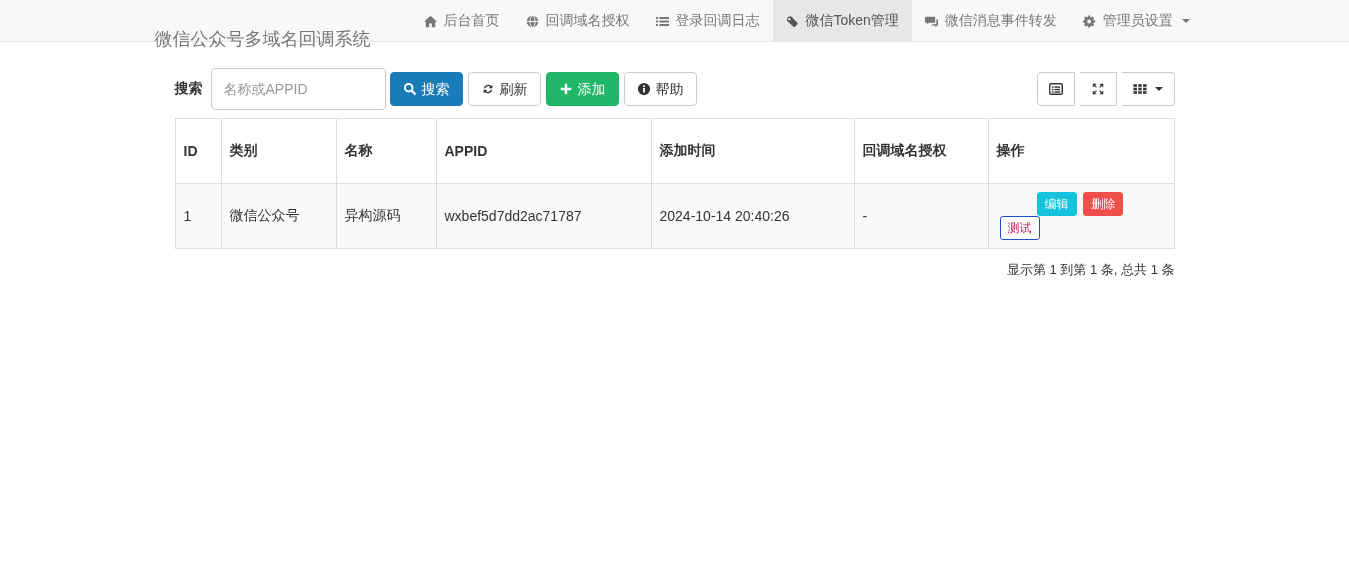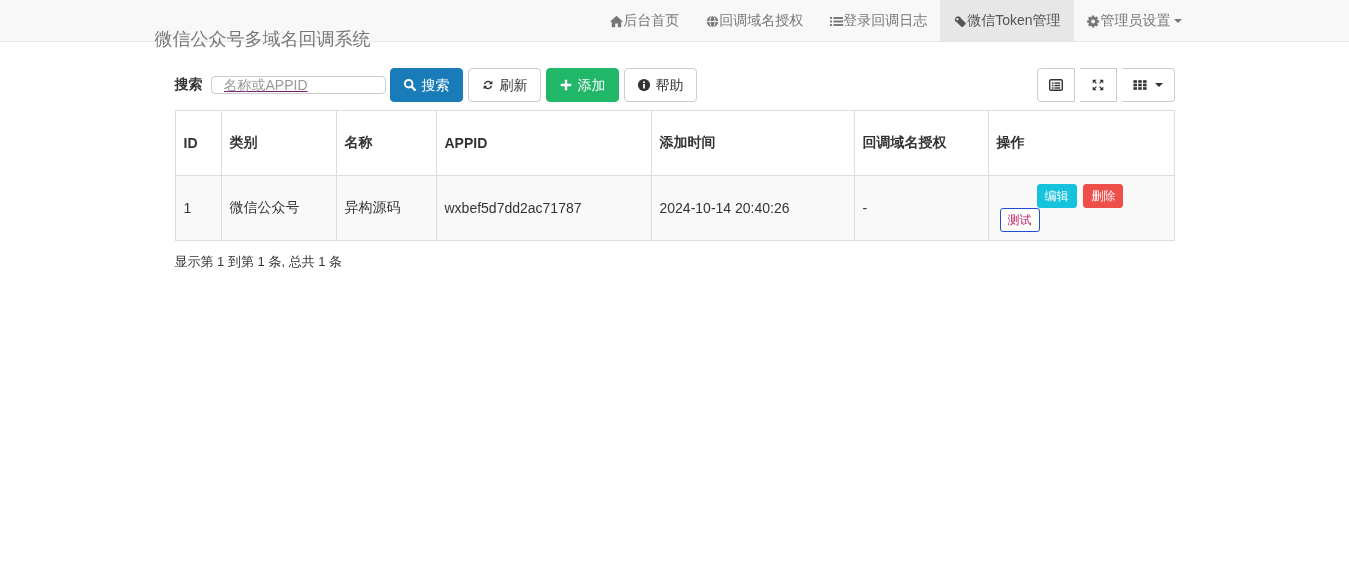--- a/index.html
+++ b/index.html
@@ -6,33 +6,33 @@
   html,body { width:1349px; height:588px; background:#fff; overflow:hidden;
     font-family:"Liberation Sans","DejaVu Sans",sans-serif; font-size:14px; color:#333; }
 
   
   .navbar { height:42px; background:var(--navbar_bg,#f8f8f8); border-bottom:1px solid #e7e7e7; }
   .nav-container { width:1040px; margin:0 auto; height:42px; display:flex; align-items:stretch; }
   .brand { display:flex; align-items:center; font-size:18px; color:var(--navbar_text,#777);
     text-decoration:none; margin-right:40px; white-space:nowrap; cursor:pointer;margin-top:36px; }
   .nav { display:flex; list-style:none; align-items:stretch; margin-left:auto; }
   .nav li { display:flex; align-items:center; padding:8px 13px; color:var(--navbar_text,#777);
-    cursor:pointer; white-space:nowrap; }
+    cursor:pointer; white-space:nowrap; gap:6px; }
   .nav li.active { background:var(--navbar_active_bg,#e7e7e7); color:#555; }
   .nicon { display:inline-flex; width:14px; height:14px; align-items:center; justify-content:center; }
   .nicon svg { width:13px; height:13px; fill:currentColor; }
   .caret { display:inline-block; width:0; height:0; margin-left:3px;
     border-left:4px solid transparent; border-right:4px solid transparent; border-top:4px solid #777; }
 
   
   .container { width:1000px; margin:0 auto; }
   .toolbar-row { margin-top:26px; margin-bottom:8px; display:flex; align-items:center; }
   .search-label { font-weight:bold; margin-right:8px; }
-  .search-input { width:175px; height:18px; border:1px solid #ccc; border-radius:4px;
-    padding:6px 12px; font-size:14px; color:#701a75; outline:none; font-family:inherit;text-decoration:underline; }
+  .search-input { width:175px; height:42px; border:1px solid #ccc; border-radius:4px;
+    padding:6px 12px; font-size:14px; color:#c2410c; outline:none; font-family:inherit; }
   .search-input::placeholder { color:#999; }
   .btn { height:34px; border-radius:4px; font-size:14px; padding:6px 12px; cursor:pointer;
     display:inline-flex; align-items:center; gap:5px; font-family:inherit; line-height:1; }
   .btn svg { width:14px; height:14px; }
   .btn-primary { background:var(--primary,#1a7bb9); border:1px solid var(--primary,#1a7bb9); color:#fff; margin-left:4px; }
   .btn-success { background:var(--success,#20b768); border:1px solid var(--success,#20b768); color:#fff; }
   .btn-default { background:#fff; border:1px solid #ccc; color:#333; }
   .toolbar-row .btn + .btn { margin-left:5px;text-align:center; }
   .right-tools { margin-left:auto; display:flex; }
   .right-tools .btn { border-radius:0; padding:6px 11px; margin:0; border-left-width:0; }
@@ -49,21 +49,21 @@
   .c-id{width:46px} .c-cat{width:115px} .c-name{width:100px} .c-appid{width:215px}
   .c-added{width:203px} .c-updated{width:134px}
 
   .btn-xs { font-size:12px; padding:2px 7px; border-radius:3px; cursor:pointer;
     font-family:inherit; line-height:1.5; display:inline-block;margin-left:40px; }
   .btn-xs + .btn-xs { margin-left:3px; }
   .xs-info   { background:var(--info,#17c3dc);   border:1px solid var(--info,#17c3dc);   color:#fff; }
   .xs-danger { background:var(--danger,#ee4f4b); border:1px solid var(--danger,#ee4f4b); color:#ffffff;font-family:Liberation Serif, serif; }
   .xs-default{ background:#fff; border:1px solid #1d4ed8; color:#be185d; }
 
-  .pagination-detail { margin-top:12px; font-size:13px; color:#333; }
+  .pagination-detail { margin-top:12px; font-size:13px; color:#333;text-align:right; }
 </style>
 </head>
 <body>
 
 <nav class="navbar">
   <div class="nav-container">
     <a class="brand">微信公众号多域名回调系统</a>
     <ul class="nav">
       <li>
         <span class="nicon">
@@ -98,20 +98,29 @@
         </span>
         <span>登录回调日志</span>
       </li>
       <li class="active">
         <span class="nicon">
           <svg viewBox="0 0 16 16">
               <path d="M5.2 1.5a4 4 0 0 0-1.6 7.7l0.1 0.1 5.6 5.6 2.2 0-0.1-1.6 1.5 0.1-0.1-1.6 1.6 0.1-0.1-2.1-5.5-5.5A4 4 0 0 0 5.2 1.5zM4.1 3.6a1.5 1.5 0 1 1 0 3 1.5 1.5 0 0 1 0-3z"></path>
             </svg>
         </span>
         <span>微信Token管理</span>
+      </li>
+      <li>
+        <span class="nicon">
+          <svg viewBox="0 0 16 16">
+              <path d="M1 2h10.5a1 1 0 0 1 1 1v5.5a1 1 0 0 1-1 1H5l-2.5 2V9.5H1a1 1 0 0 1-1-1V3a1 1 0 0 1 1-1z"></path>
+              <path d="M14 5.5h1a1 1 0 0 1 1 1V12a1 1 0 0 1-1 1h-1v2l-2.5-2H7.5l2-1.7h3.5a1.5 1.5 0 0 0 1-1.3V5.5z"></path>
+            </svg>
+        </span>
+        <span>微信消息事件转发</span>
       </li>
       <li>
         <span class="nicon">
           <svg viewBox="0 0 16 16">
               <path d="M15 9.3V6.7l-1.9-.3a5.3 5.3 0 0 0-.5-1.2l1.1-1.6-1.8-1.8-1.6 1.1c-.4-.2-.8-.4-1.2-.5L8.8 0.5H6.2l-.3 1.9c-.4.1-.8.3-1.2.5L3.1 1.8 1.3 3.6l1.1 1.6c-.2.4-.4.8-.5 1.2L0 6.7v2.6l1.9.3c.1.4.3.8.5 1.2l-1.1 1.6 1.8 1.8 1.6-1.1c.4.2.8.4 1.2.5l.3 1.9h2.6l.3-1.9c.4-.1.8-.3 1.2-.5l1.6 1.1 1.8-1.8-1.1-1.6c.2-.4.4-.8.5-1.2l1.9-.3zM7.5 10.4a2.4 2.4 0 1 1 0-4.8 2.4 2.4 0 0 1 0 4.8z"></path>
             </svg>
         </span>
         <span>管理员设置</span>
         <span class="caret"></span>
       </li>

